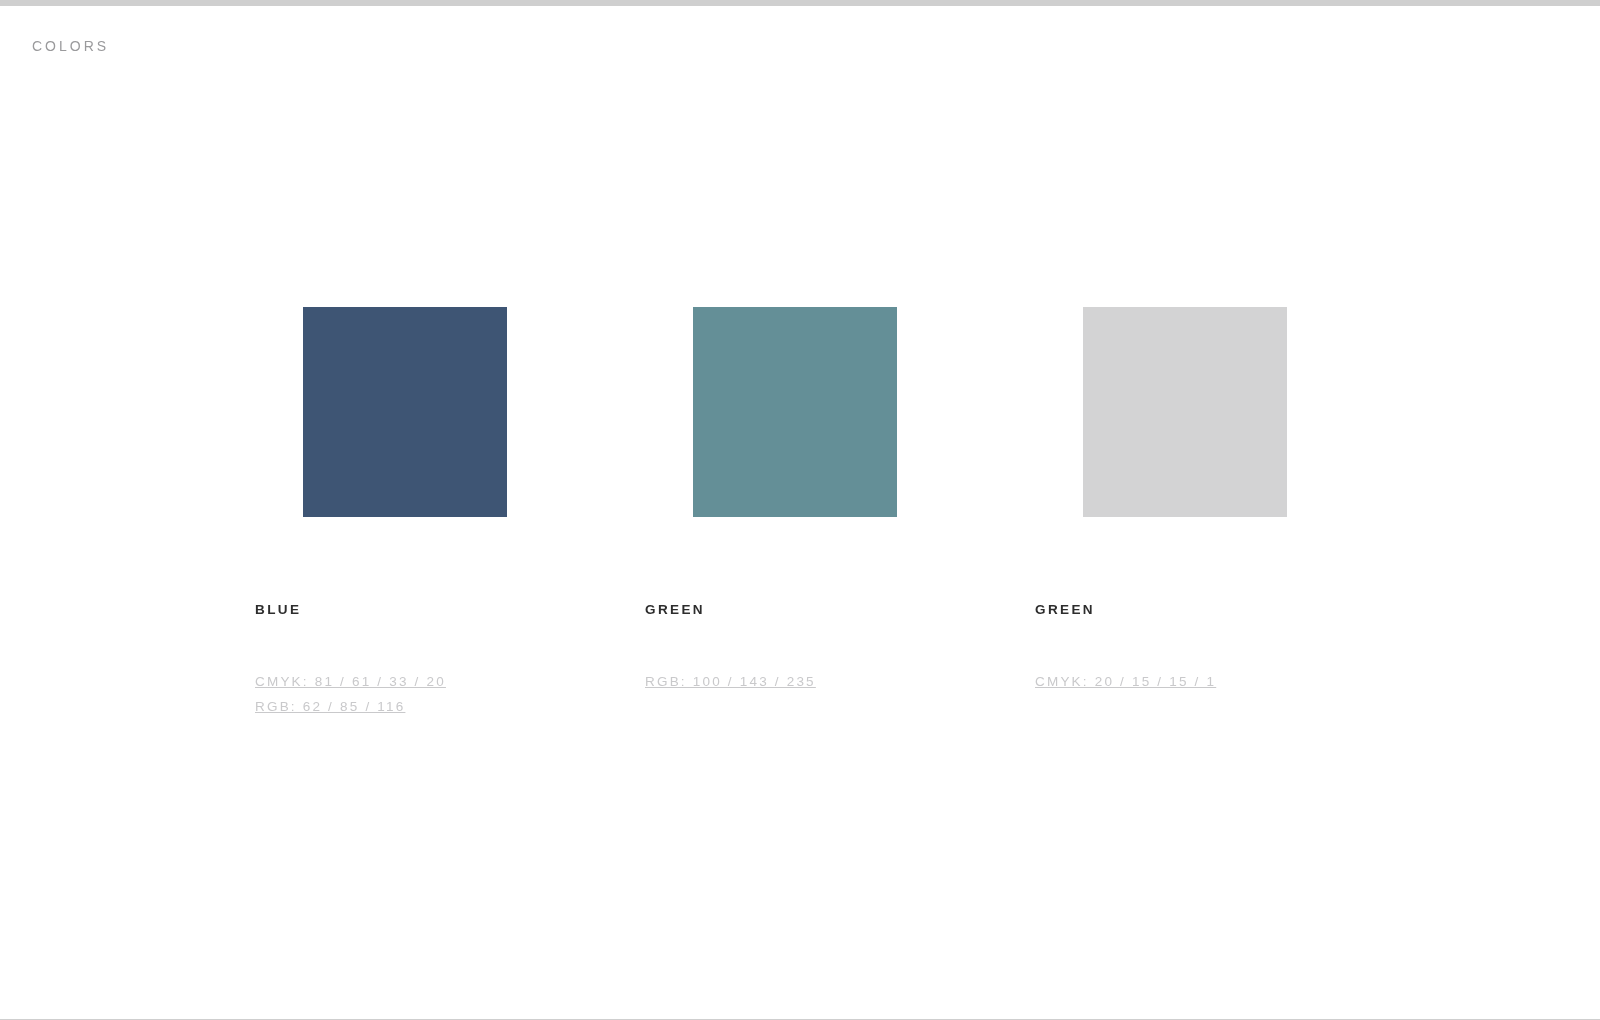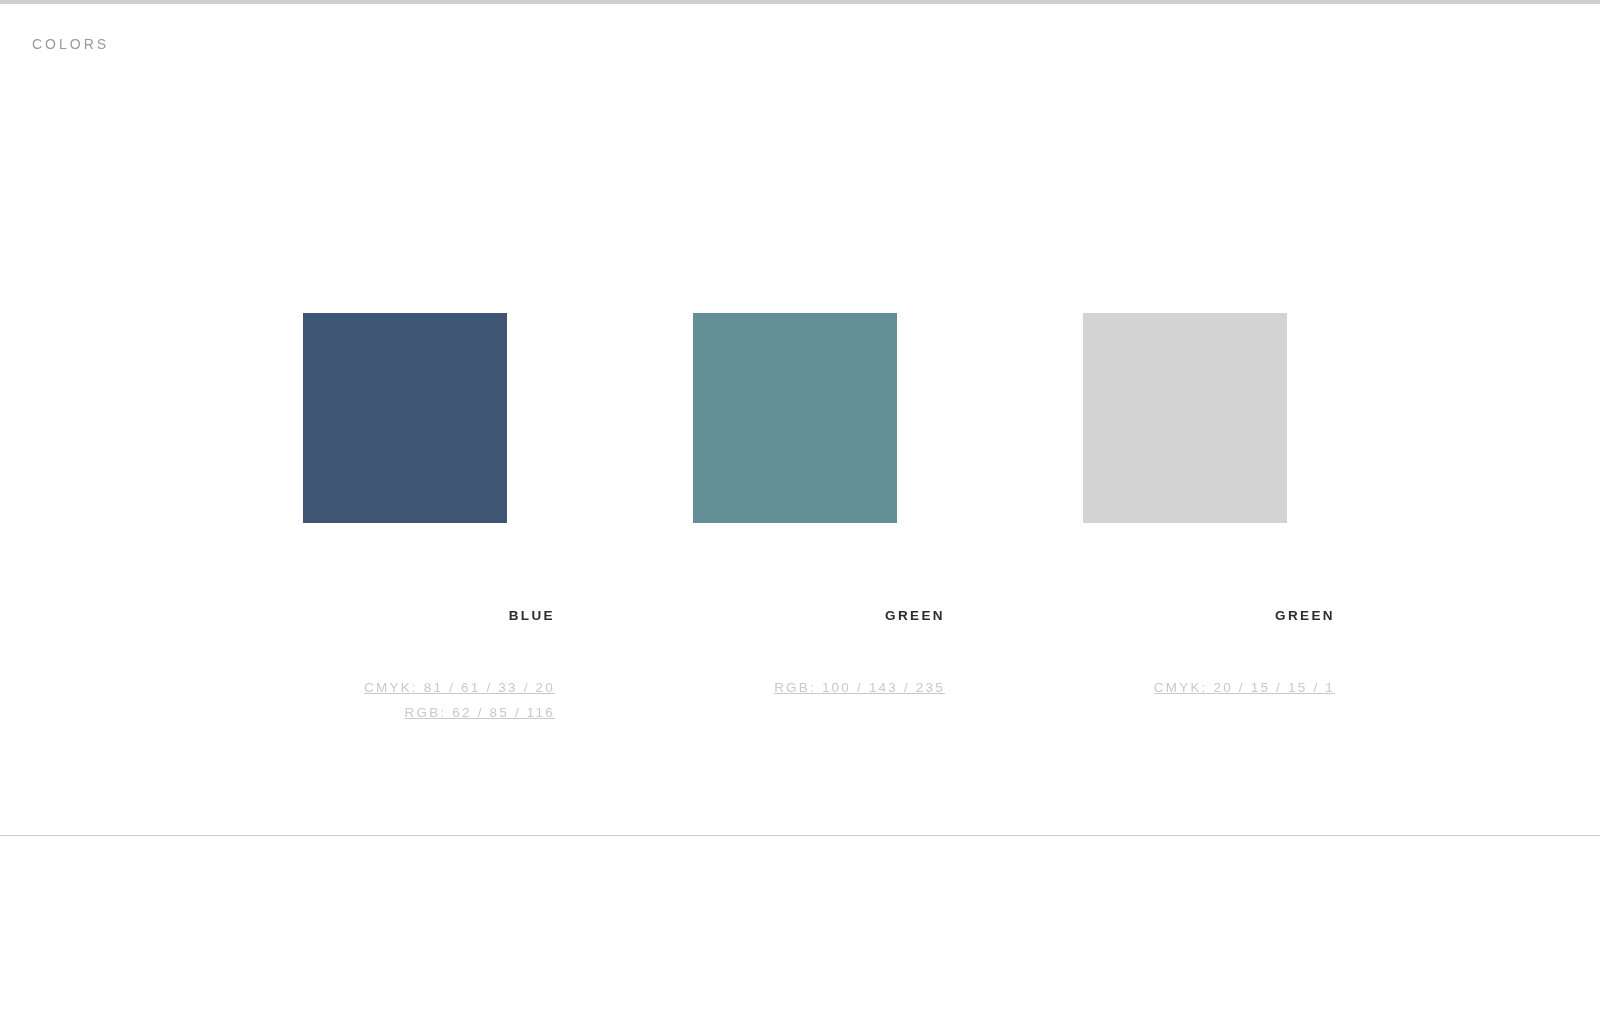--- a/index.html
+++ b/index.html
@@ -15,23 +15,23 @@
     overflow: hidden;
     position: relative;
     -webkit-font-smoothing: antialiased;
   }
 
   .page {
     position: absolute;
     left: 0;
     top: 0;
     width: 1600px;
-    height: 836px;
+    height: 1020px;
     box-sizing: border-box;
-    border-top: 4px solid #0369a1;
+    border-top: 6px solid #0369a1;
     border-bottom: 1px solid #cfcfcf;
     background: #ffffff;
   }
 
   .section-title {
     position: absolute;
     left: 32px;
     top: 30px;
     font-size: 14px;
     letter-spacing: 3.0px;
@@ -44,23 +44,23 @@
   .swatch-row {
     position: absolute;
     left: 0;
     top: 301px;
     width: 1600px;
     height: 420px;
   }
 
   .swatch-col {
     position: absolute;
-    top: 8px;
+    top: 0;
     width: 300px;
-    text-align: right;
+    text-align: left;
   }
   .swatch-col.col-0 { left: 255px; }
   .swatch-col.col-1 { left: 645px; }
   .swatch-col.col-2 { left: 1035px; }
 
   .swatch-chip {
     width: 204px;
     height: 210px;
     margin: 0 auto;
     display: block;

